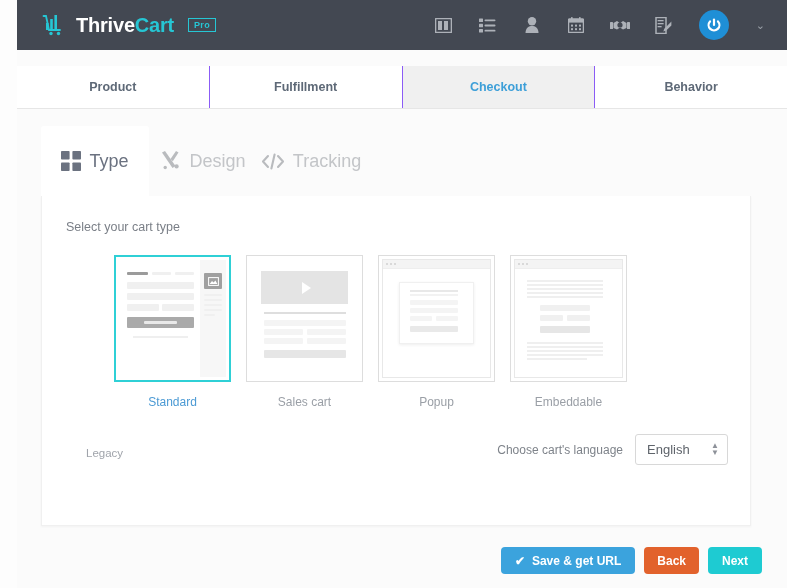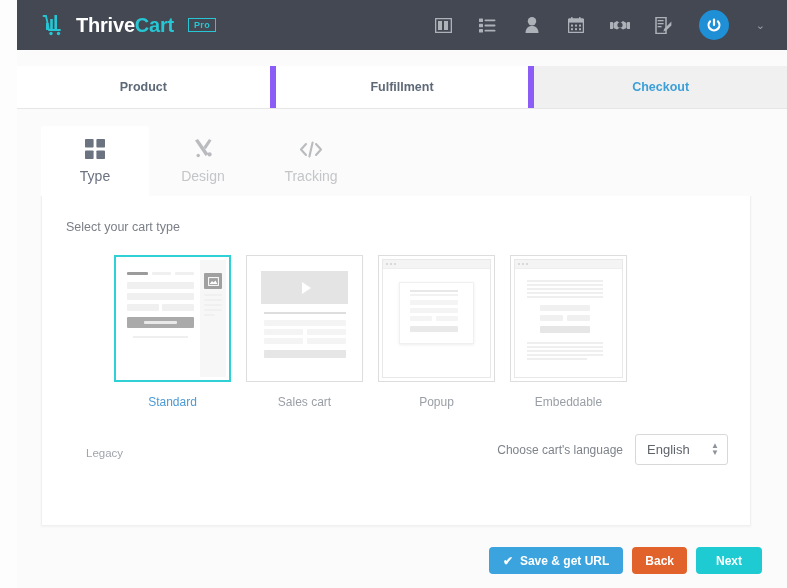--- a/index.html
+++ b/index.html
@@ -106,21 +106,21 @@
   }
   .maintab {
     flex: 1;
     display: flex;
     align-items: center;
     justify-content: center;
     font-size: 12.5px;
     color: #5e6977;
     font-weight: bold;
     background: #ffffff;
-    border-right: 6px solid #8b5cf6;
+    border-right: 1px solid #8b5cf6;
   }
   .maintab:last-child { border-right: none; }
   .maintab.active {
     background: #f0f0f0;
     color: #3d9fd8;
   }
 
   
   .body-area {
     position: absolute;
@@ -141,26 +141,26 @@
     position: absolute;
     left: 24px;
     top: 17px;
     display: flex;
     align-items: flex-end;
   }
   .subtab {
     width: 108px;
     height: 70px;
     display: flex;
-    flex-direction: column;
+    flex-direction: row;
     align-items: center;
     justify-content: center;
     gap: 8px;
     color: #c3c5c8;
-    font-size: 14px;
+    font-size: 18px;
     background: transparent;
   }
   .subtab.active {
     background: #ffffff;
     color: #6b7280;
     border-top-left-radius: 3px;
     border-top-right-radius: 3px;
   }
   .subtab .sicon {
     height: 22px;
@@ -335,21 +335,21 @@
     font-weight: bold;
     display: flex;
     align-items: center;
     justify-content: center;
     gap: 7px;
     padding: 0 14px;
     white-space: nowrap;
   }
   .btn-save { background: #3ba3dd; }
   .btn-back { background: #e2622c; padding: 0 13px; }
-  .btn-next { background: #1ecbd2; padding: 0 20px; }
+  .btn-next { background: #1ecbd2; padding: 0 14px; }
   .check { font-size: 12px; }
 </style>
 </head>
 <body>
 
 <div class="app">
 
   <div class="left-strip"></div>
 
   <div class="header">
@@ -439,20 +439,21 @@
         </svg>
       </span>
       <span class="caret">⌄</span>
     </div>
   </div>
 
   <div class="maintabs">
     <div class="maintab">Product</div>
     <div class="maintab">Fulfillment</div>
     <div class="maintab active">Checkout</div>
+    <div class="maintab">Behavior</div>
   </div>
 
   <div class="body-area">
 
     <div class="subtabs">
 
       <div class="subtab active">
         <span class="sicon">
           <svg width="20" height="20" viewBox="0 0 20 20" fill="currentColor">
             <rect x="0" y="0" width="8.6" height="8.6" rx="0.8"></rect>

